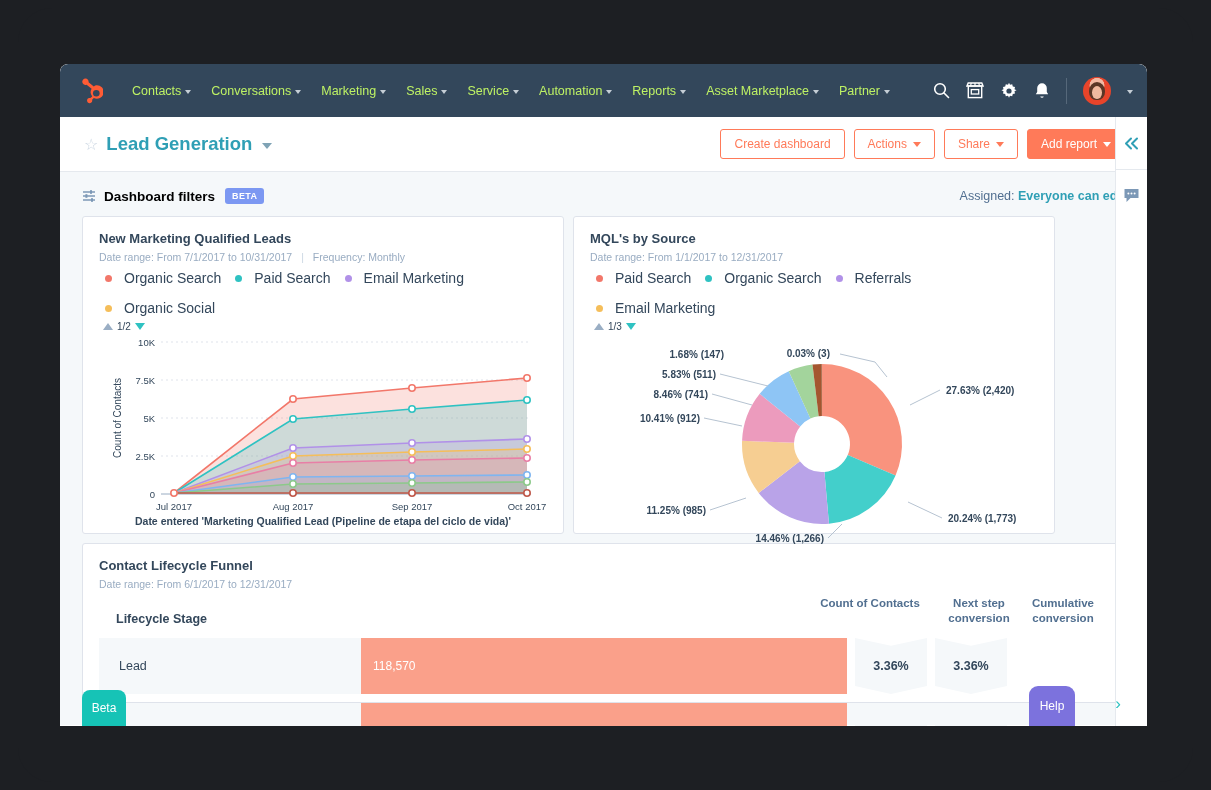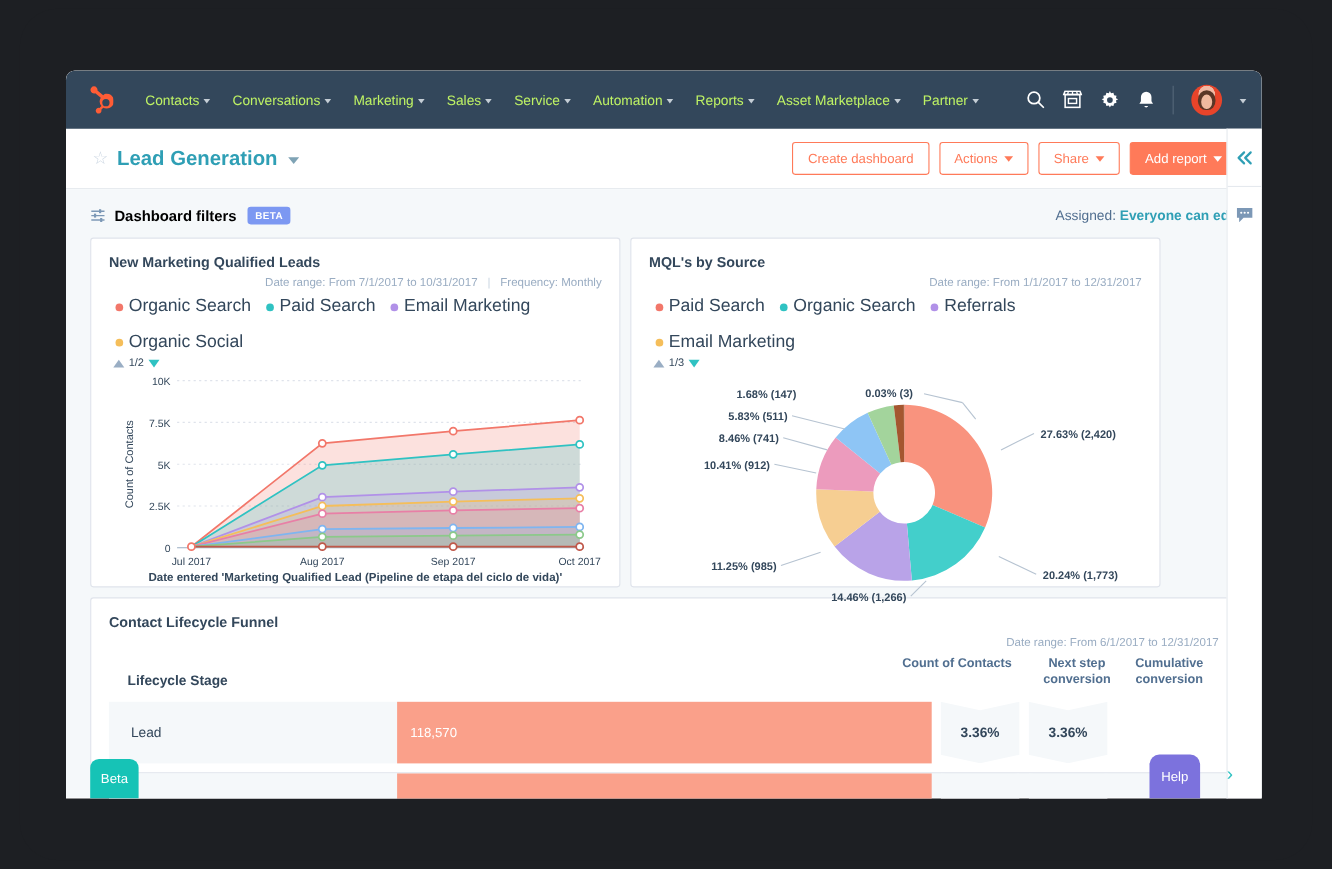--- a/index.html
+++ b/index.html
@@ -96,24 +96,24 @@
     padding: 3px 7px; border-radius: 3px; margin-left: 10px; letter-spacing: .4px;
   }
   .assigned { margin-left: auto; font-size: 12.5px; color: #516f90; }
   .assigned b { color: #2f9fb5; cursor: pointer; }
   .cards { display: flex; gap: 9px; }
   .card {
     background: #fff; border: 1px solid #dfe3eb; border-radius: 3px;
     padding: 14px 16px 10px;
   }
   .card-title { font-size: 13px; font-weight: bold; color: #33475b; }
-  .card-sub { font-size: 10.5px; color: #99acc2; margin-top: 5px; text-align: right; }
+  .card-sub { font-size: 10.5px; color: #99acc2; margin-top: 5px; }
   .card-sub .sep { color: #cbd6e2; margin: 0 6px; }
   .legend { display: flex; gap: 14px; margin-top: 7px; flex-wrap: wrap; padding-left: 6px;}
-  .lg { display: flex; align-items: center; gap: 5px; font-size: 16px; color: #33475b; }
+  .lg { display: flex; align-items: center; gap: 12px; font-size: 14px; color: #33475b; }
   .dot { width: 7px; height: 7px; border-radius: 50%; }
   .pager { display: flex; align-items: center; gap: 4px; margin-top: 5px; font-size: 10px; color: #33475b; padding-left: 4px;}
   .tri-up { width:0;height:0;border-left:5px solid transparent;border-right:5px solid transparent;border-bottom:7px solid #9aaec4; cursor:pointer;}
   .tri-dn { width:0;height:0;border-left:5px solid transparent;border-right:5px solid transparent;border-top:7px solid #2fc2c2; cursor:pointer;}
   .axis-caption {
     text-align: center; font-size: 10.5px; font-weight: bold; color: #33475b;
     line-height: 1.35; margin-top: 2px; padding: 0 28px;
   }
   
   .funnel-card { margin-top: 9px; }
@@ -149,21 +149,21 @@
     background: #fff; border-left: 1px solid #e5e9ee;
   }
   .rail-btn { height: 53px; display: flex; align-items: center; justify-content: center; cursor: pointer; border-bottom: 1px solid #e5e9ee;}
   .rail-btn2 { height: 50px; display: flex; align-items: center; justify-content: center; cursor: pointer;}
   .beta-tab {
     position: absolute; left: 22px; bottom: 0; width: 44px; height: 36px;
     background: #16c3b6; border-radius: 8px 8px 0 0; color: #fff; font-size: 12px;
     display: flex; align-items: center; justify-content: center; cursor: pointer; z-index: 6;
   }
   .help-tab {
-    position: absolute; right: 56px; bottom: 0; width: 46px; height: 40px;
+    position: absolute; right: 72px; bottom: 0; width: 46px; height: 40px;
     background: #7c72dd; border-radius: 9px 9px 0 0; color: #fff; font-size: 12px;
     display: flex; align-items: center; justify-content: center; cursor: pointer; z-index: 6;
   }
   .next-chev { position: absolute; right: 26px; bottom: 12px; color: #2fc2c2; font-size: 17px; cursor: pointer; z-index: 6;}
   svg { display: block; }
 </style>
 </head>
 <body>
 
 <div class="device">

